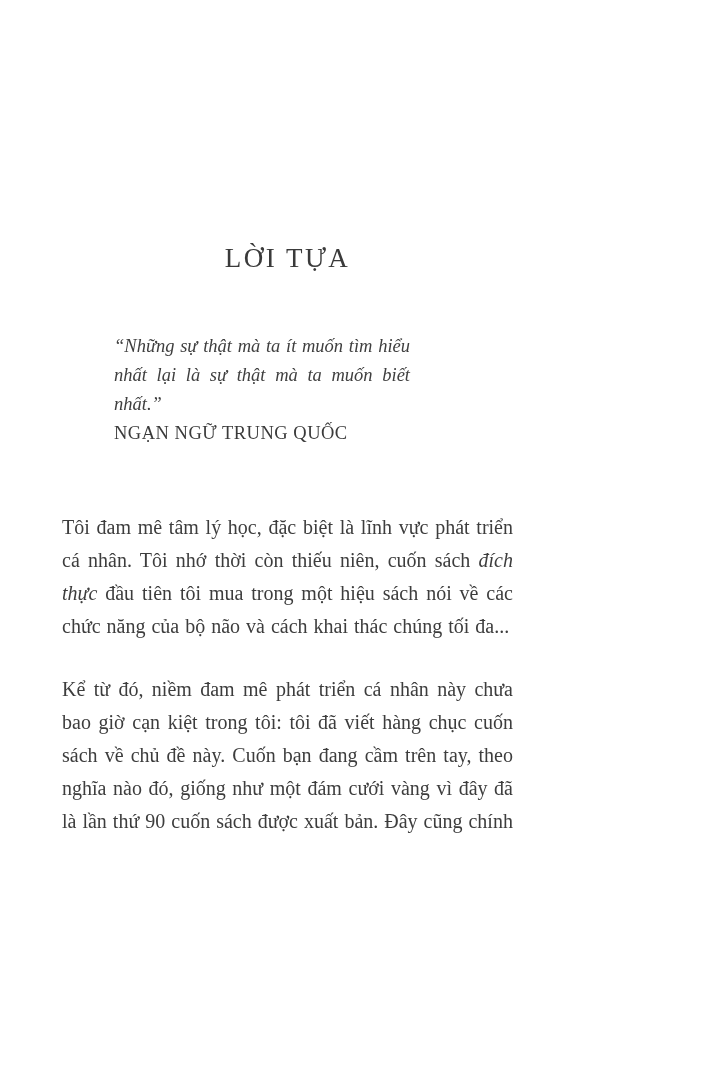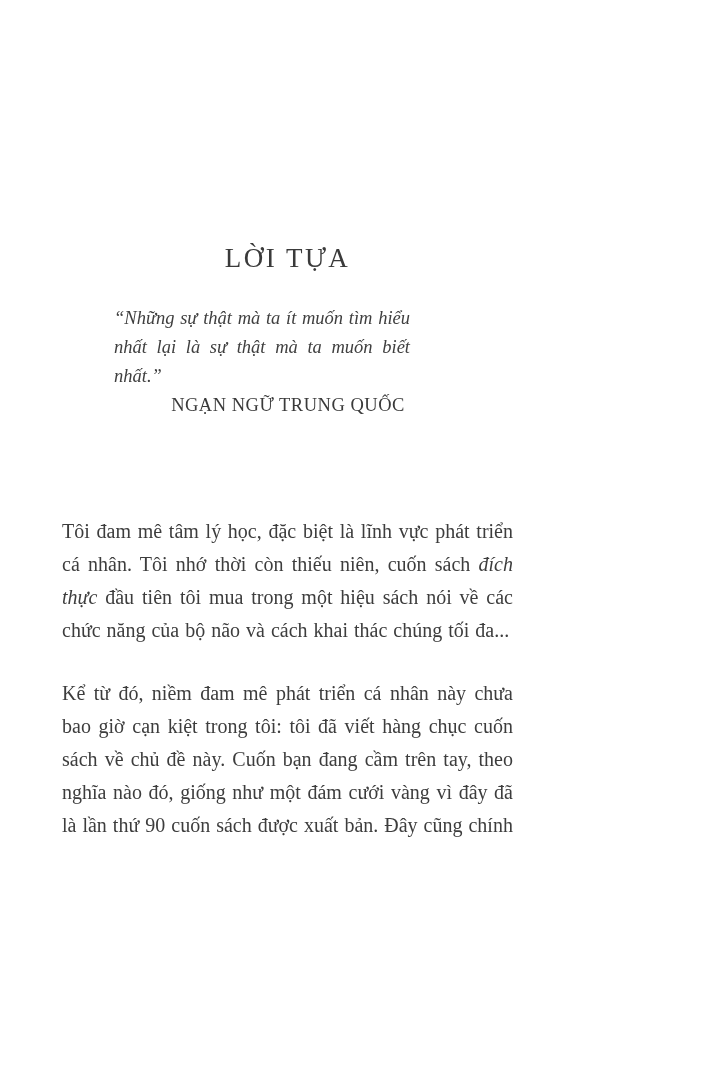--- a/index.html
+++ b/index.html
@@ -29,54 +29,54 @@
   .chapter-title {
     margin-top: 243px;
     text-align: center;
     font-size: 27px;
     font-weight: 400;
     letter-spacing: 2.5px;
     color: #3a3a3a;
   }
 
   .epigraph {
-    margin-top: 30px;
+    margin-top: 58px;
     margin-left: 52px;
     width: 296px;
   }
 
   .epigraph-quote {
     font-style: italic;
     font-size: 18.5px;
     line-height: 29px;
     text-align: justify;
     color: #3f3f3f;
   }
 
   .epigraph-attribution {
     margin-top: 0px;
     width: 348px; 
-    text-align: center;
+    text-align: left;
     font-size: 18.5px;
     line-height: 29px;
     letter-spacing: 0.5px;
     color: #3a3a3a;
     white-space: nowrap;
   }
 
   .body-paragraph {
     font-size: 20px;
     line-height: 33px;
     text-align: justify;
     color: #3d3d3d;
     word-spacing: 1px;
   }
 
   .body-paragraph.first {
-    margin-top: 95px;
+    margin-top: 63px;
   }
 
   .body-paragraph.second {
     margin-top: 30px;
   }
 
   .body-paragraph em {
     font-style: italic;
   }
 </style>

